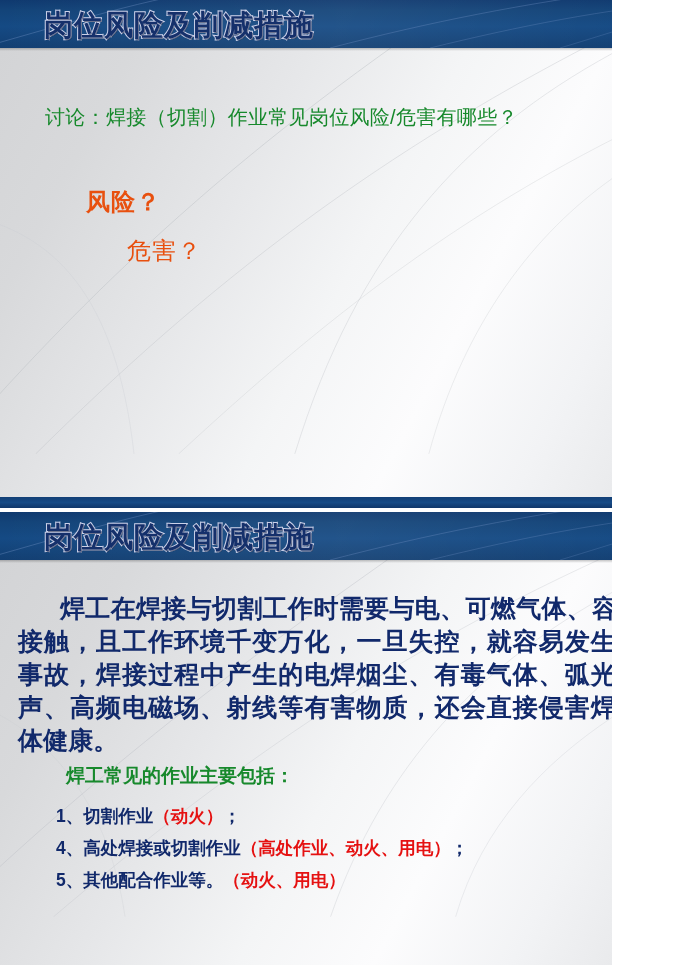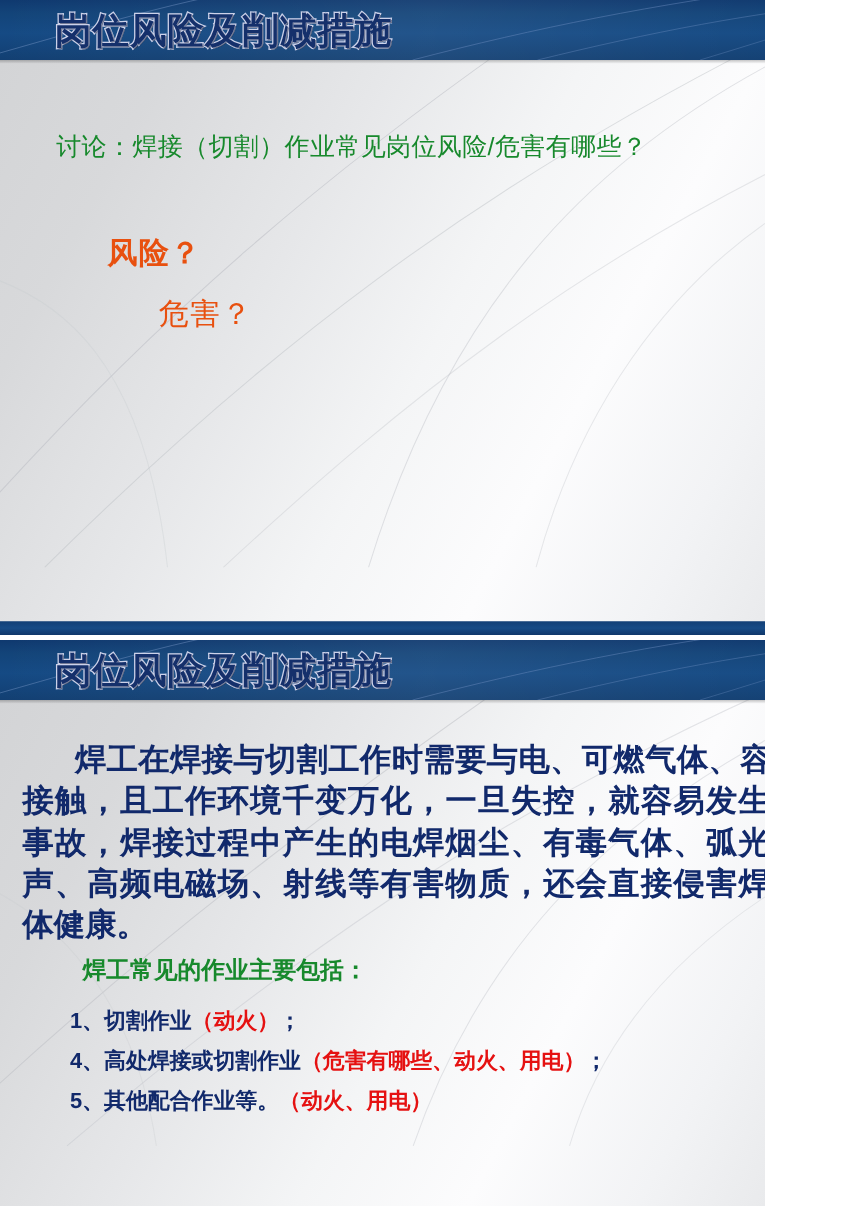--- a/index.html
+++ b/index.html
@@ -229,18 +229,18 @@
       </svg>
       <h1 class="slide-title">岗位风险及削减措施</h1>
     </div>
     <div class="title-band-shadow" style="top:48px"></div>
 
     <p class="s2-para">焊工在焊接与切割工作时需要与电、可燃气体、容器等接触，且工作环境千变万化，一旦失控，就容易发生工伤事故，焊接过程中产生的电焊烟尘、有毒气体、弧光、噪声、高频电磁场、射线等有害物质，还会直接侵害焊工身体健康。</p>
     <p class="s2-subhead">焊工常见的作业主要包括：</p>
 
     <ul class="s2-list" id="s2-list">
         <li><span>1、</span><span>切割作业</span><span class="hl">（动火）</span><span>；</span></li>
-        <li><span>4、</span><span>高处焊接或切割作业</span><span class="hl">（危害有哪些、动火、用电）</span><span>；</span></li>
+        <li><span>4、</span><span>高处焊接或切割作业</span><span class="hl">（高处作业、动火、用电）</span><span>；</span></li>
         <li><span>5、</span><span>其他配合作业等。</span><span class="hl">（动火、用电）</span><span></span></li>
       </ul>
   </section>
 
 </div>
 
 </body></html>

